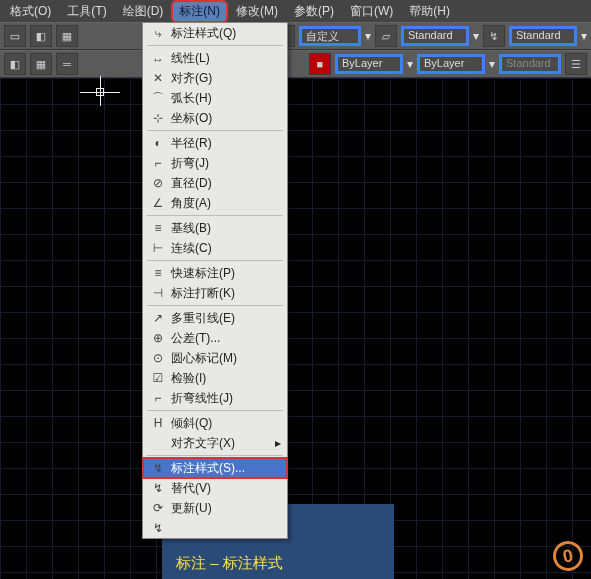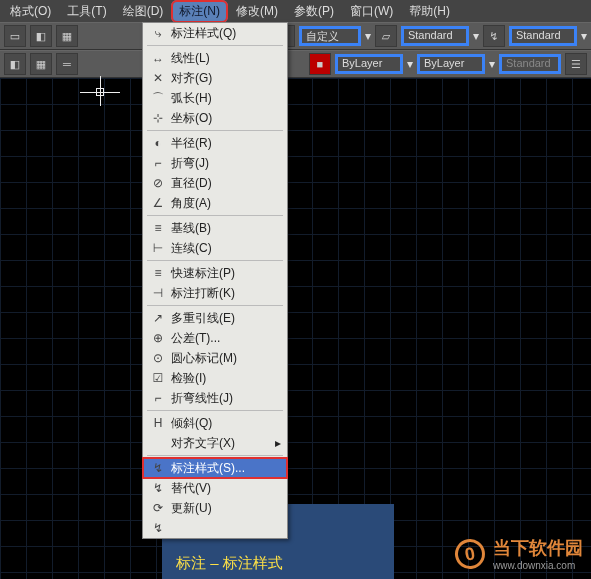--- a/index.html
+++ b/index.html
@@ -189,17 +189,13 @@
     </div>
   </div>
 
 <div class="tip">
   <div class="ttitle">小提示</div>
   <div>标注 – 标注样式</div>
 </div>
 
 <div class="watermark">
   <div class="wlogo">0</div>
-  <div>
-    <span class="big">当下软件园</span>
-    <span class="sub">www.downxia.com</span>
-  </div>
 </div>
 
 </body></html>

